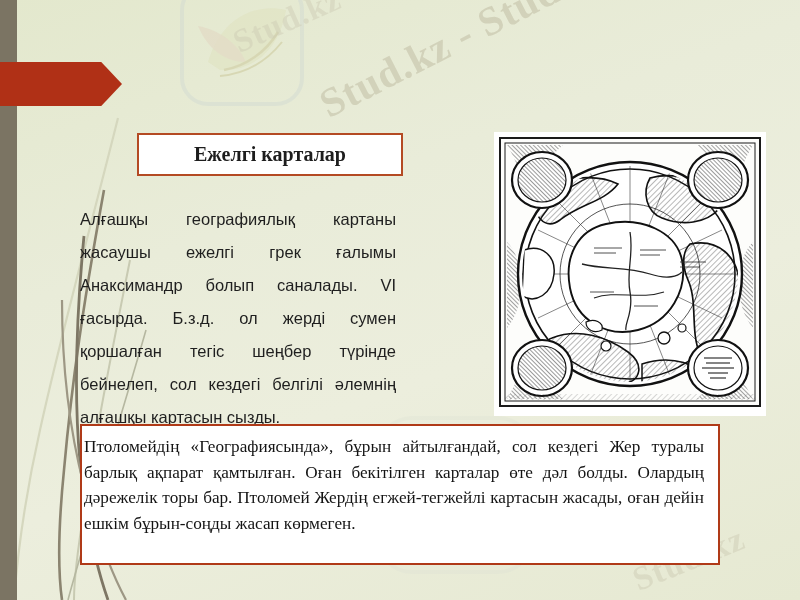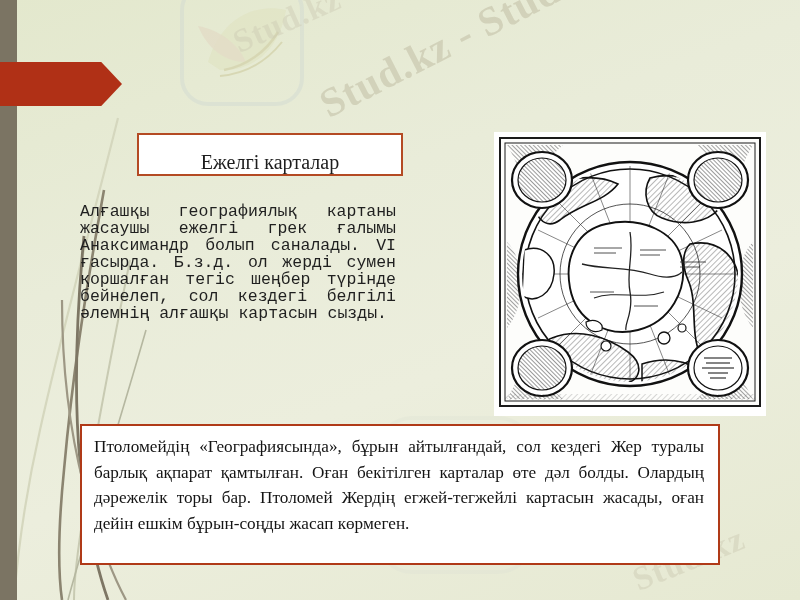--- a/index.html
+++ b/index.html
@@ -135,39 +135,40 @@
     position: absolute;
     left: 137px;
     top: 133px;
     width: 266px;
     height: 43px;
     background: #ffffff;
     border: 2px solid #b44a23;
     box-sizing: border-box;
     z-index: 6;
     display: flex;
-    align-items: flex-end;
+    align-items: center;
     justify-content: center;
+    font-weight: bold;
   }
   .heading-box .txt {
     font-family: "Liberation Serif", serif;
     font-size: 20px;
     color: #1d1d1d;
   }
 
   
   .para-top {
     position: absolute;
     left: 80px;
     top: 203px;
     width: 316px;
     z-index: 6;
-    font-family: Liberation Mono, monospace;
+    font-family: Liberation Sans, sans-serif;
     font-size: 16.5px;
-    line-height: 17px;
+    line-height: 33px;
     color: #1f1f1f;
     text-align: justify;
     text-justify: inter-word;
   }
 
   
   .map-wrap {
     position: absolute;
     left: 494px;
     top: 132px;
@@ -184,21 +185,21 @@
   .box-bottom {
     position: absolute;
     left: 80px;
     top: 424px;
     width: 640px;
     height: 141px;
     background: #ffffff;
     border: 2px solid #b03a18;
     box-sizing: border-box;
     z-index: 6;
-    padding: 8px 14px 6px 12px;
+    padding: 8px 14px 6px 2px;
   }
   .box-bottom .txt {
     font-family: "Liberation Serif", serif;
     font-size: 17.2px;
     line-height: 25.5px;
     color: #141414;
     text-align: justify;
     text-justify: inter-word;
   }
 </style>

